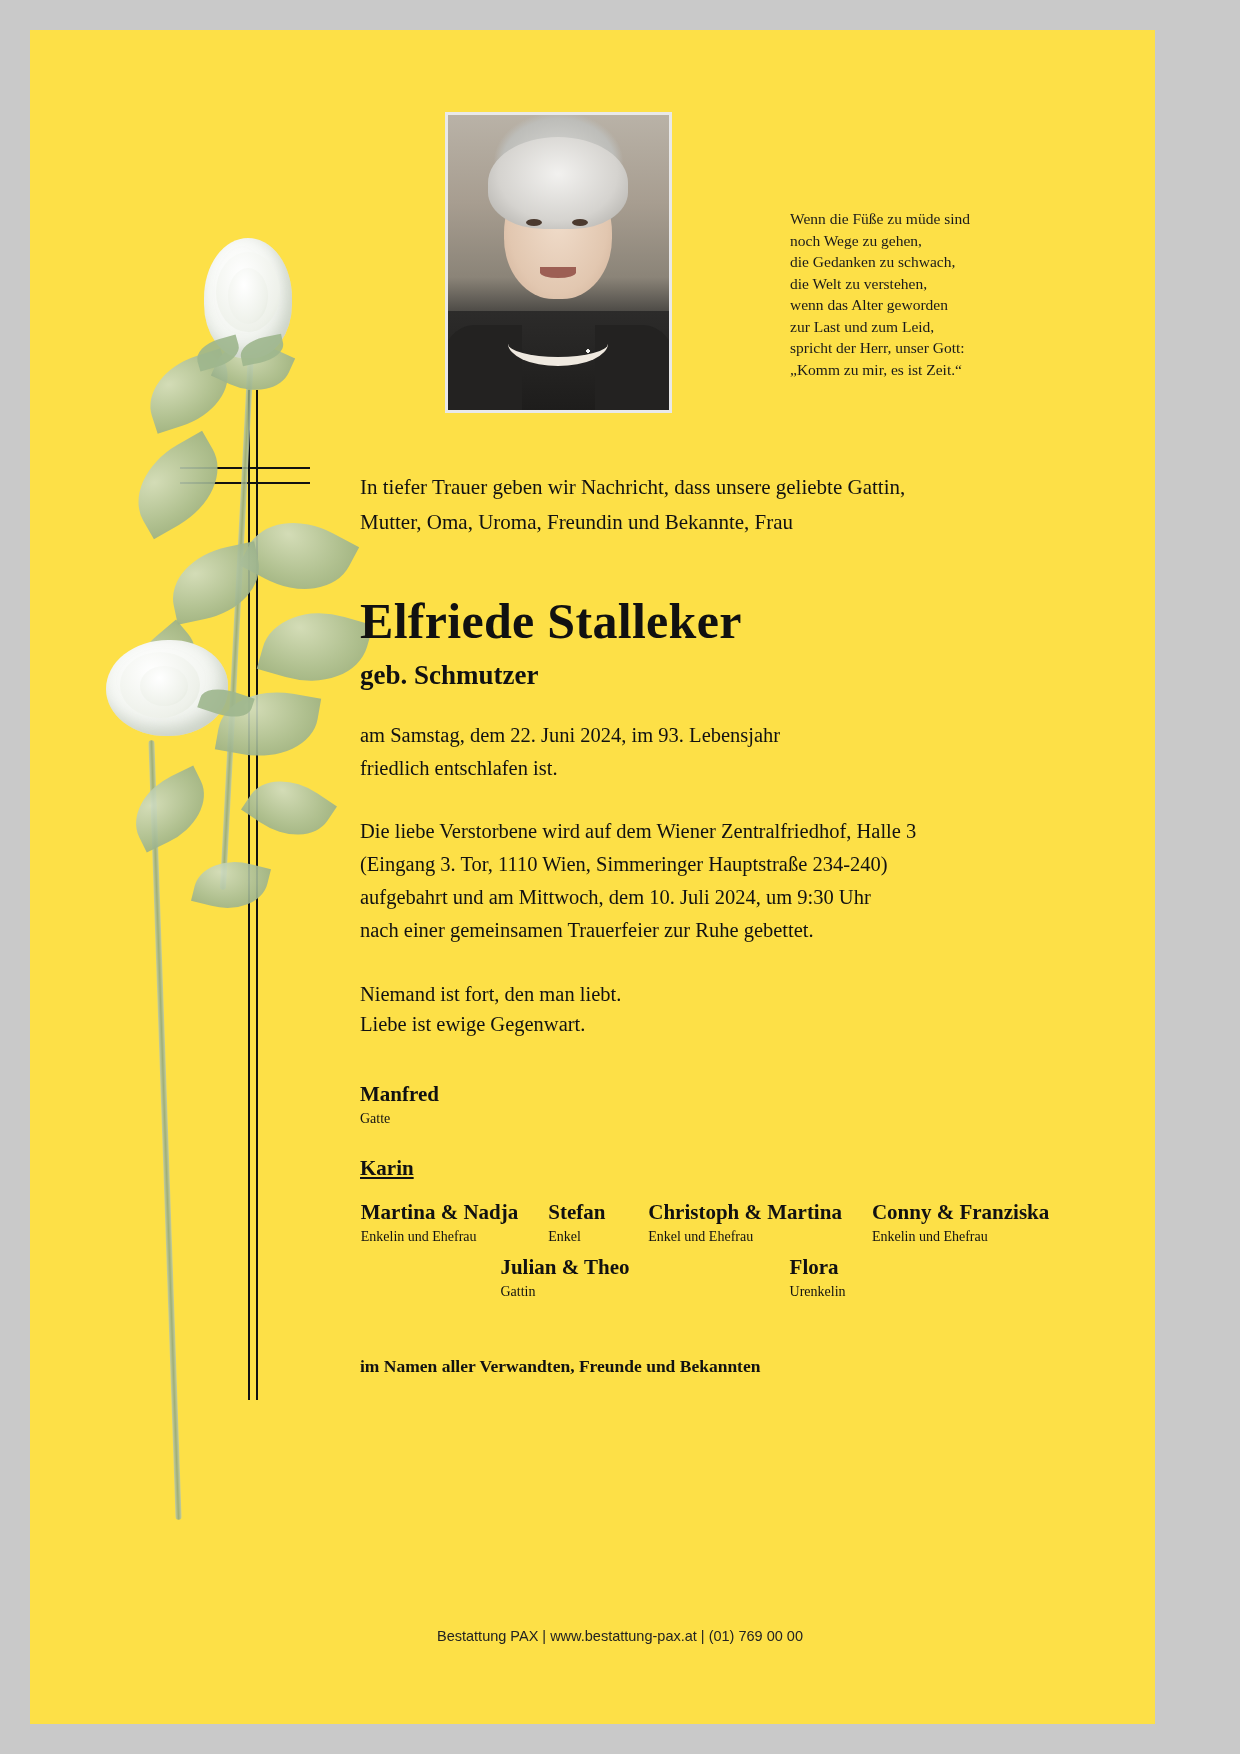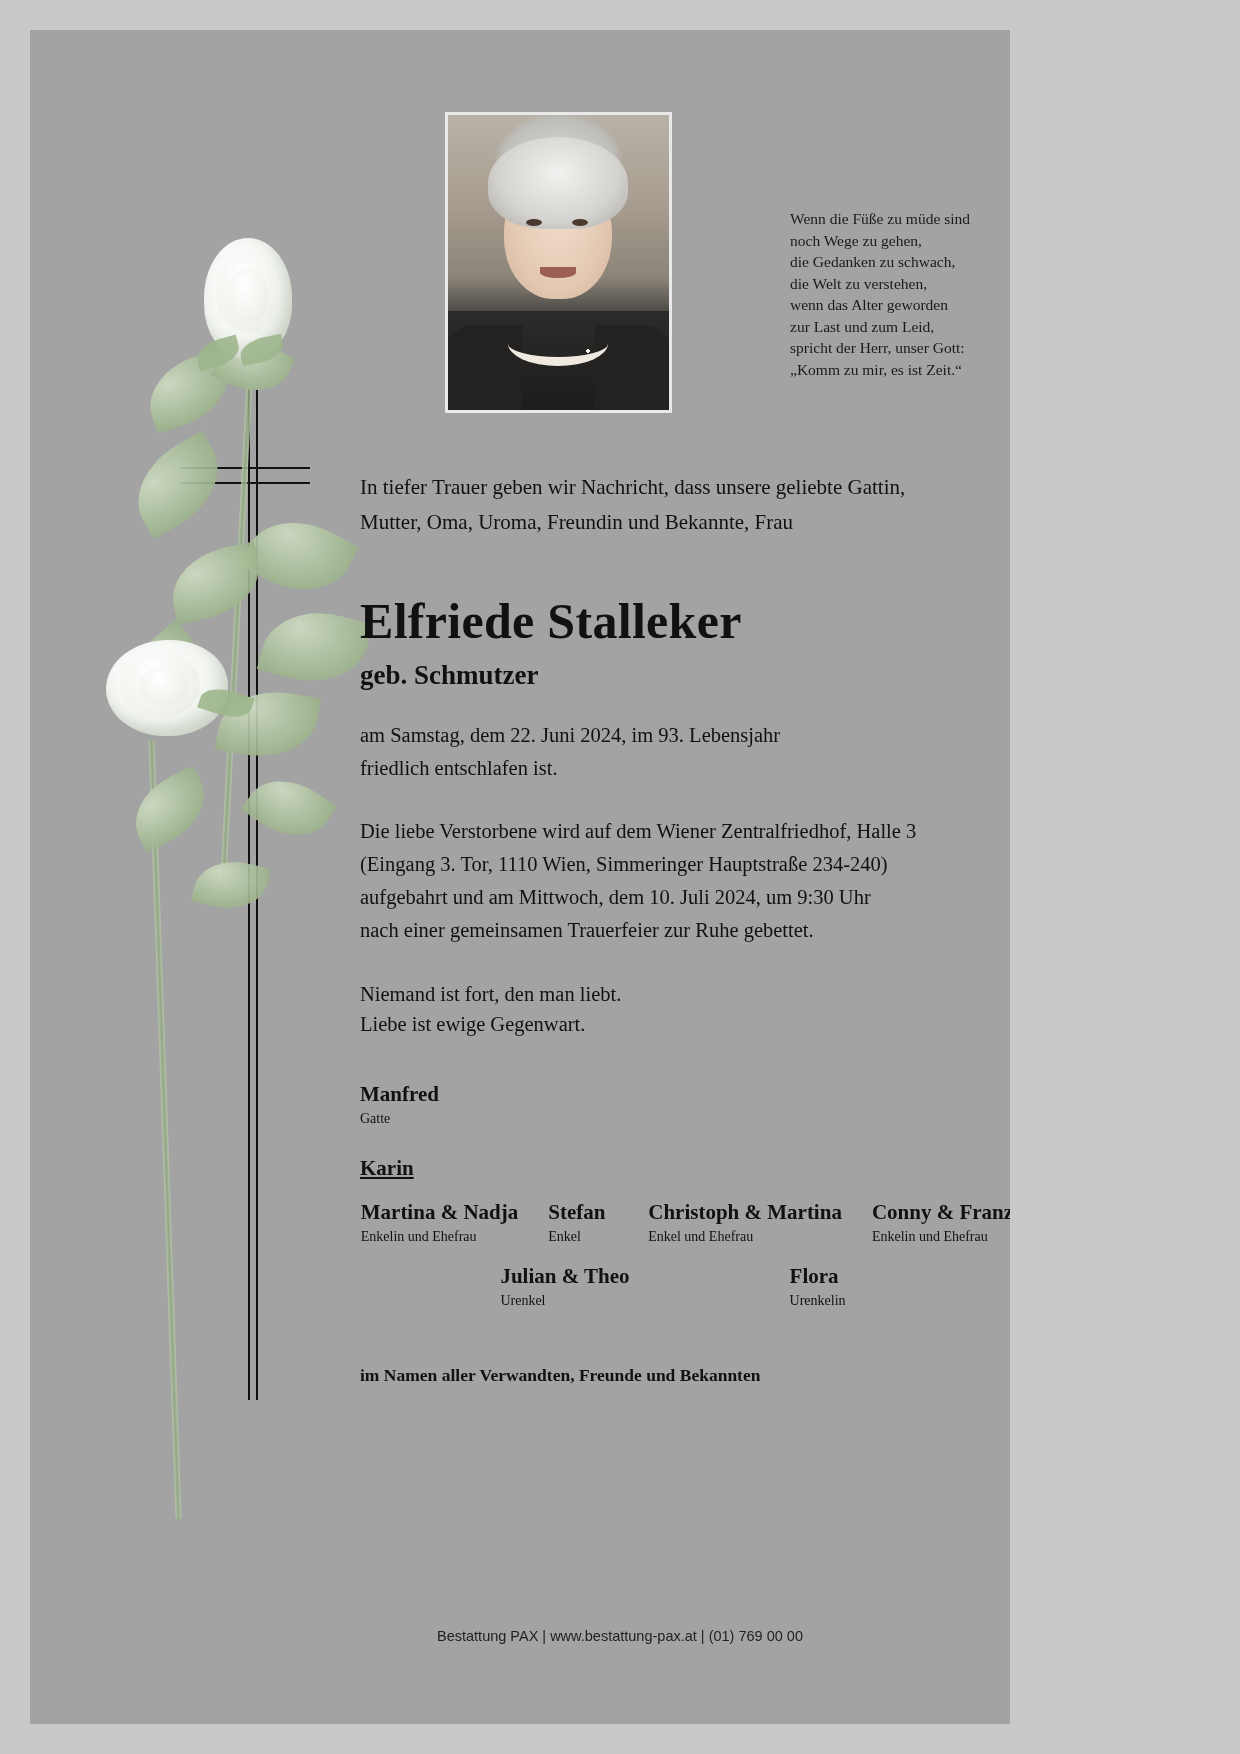--- a/index.html
+++ b/index.html
@@ -10,23 +10,23 @@
     width: 1240px;
     height: 1754px;
     background: #c9c9c9;
     font-family: "Liberation Serif", serif;
     overflow: hidden;
   }
   .page {
     position: absolute;
     left: 30px;
     top: 30px;
-    width: 980px;
+    width: 1125px;
     height: 1694px;
-    background: #a3a3a3;
+    background: #fde047;
     overflow: hidden;
   }
 
   
   .art {
     position: absolute;
     left: 70px;
     top: 190px;
     width: 300px;
     height: 1320px;
@@ -238,21 +238,21 @@
     justify-content: center;
     align-items: flex-start;
     gap: 30px;
     margin-top: 18px;
   }
   .fam-cell { min-width: 120px; }
   .fam-grid2 {
     display: flex;
     justify-content: center;
     gap: 160px;
-    margin-top: 14px;
+    margin-top: 5px;
   }
   .closing {
     margin-top: 52px;
     font-size: 17.5px;
     font-weight: bold;
   }
 
   
   .footer {
     position: absolute;
@@ -384,21 +384,21 @@
         </div>
         <div class="fam-cell">
           <div class="fam-name">Conny &amp; Franziska</div>
           <div class="fam-rel">Enkelin und Ehefrau</div>
         </div>
       </div>
 
       <div class="fam-grid2">
         <div class="fam-cell">
           <div class="fam-name">Julian &amp; Theo</div>
-          <div class="fam-rel">Urenkel</div>
+          <div class="fam-rel">Gattin</div>
         </div>
         <div class="fam-cell">
           <div class="fam-name">Flora</div>
           <div class="fam-rel">Urenkelin</div>
         </div>
       </div>
 
       <div class="closing">im Namen aller Verwandten, Freunde und Bekannten</div>
     </div>
   </div>

